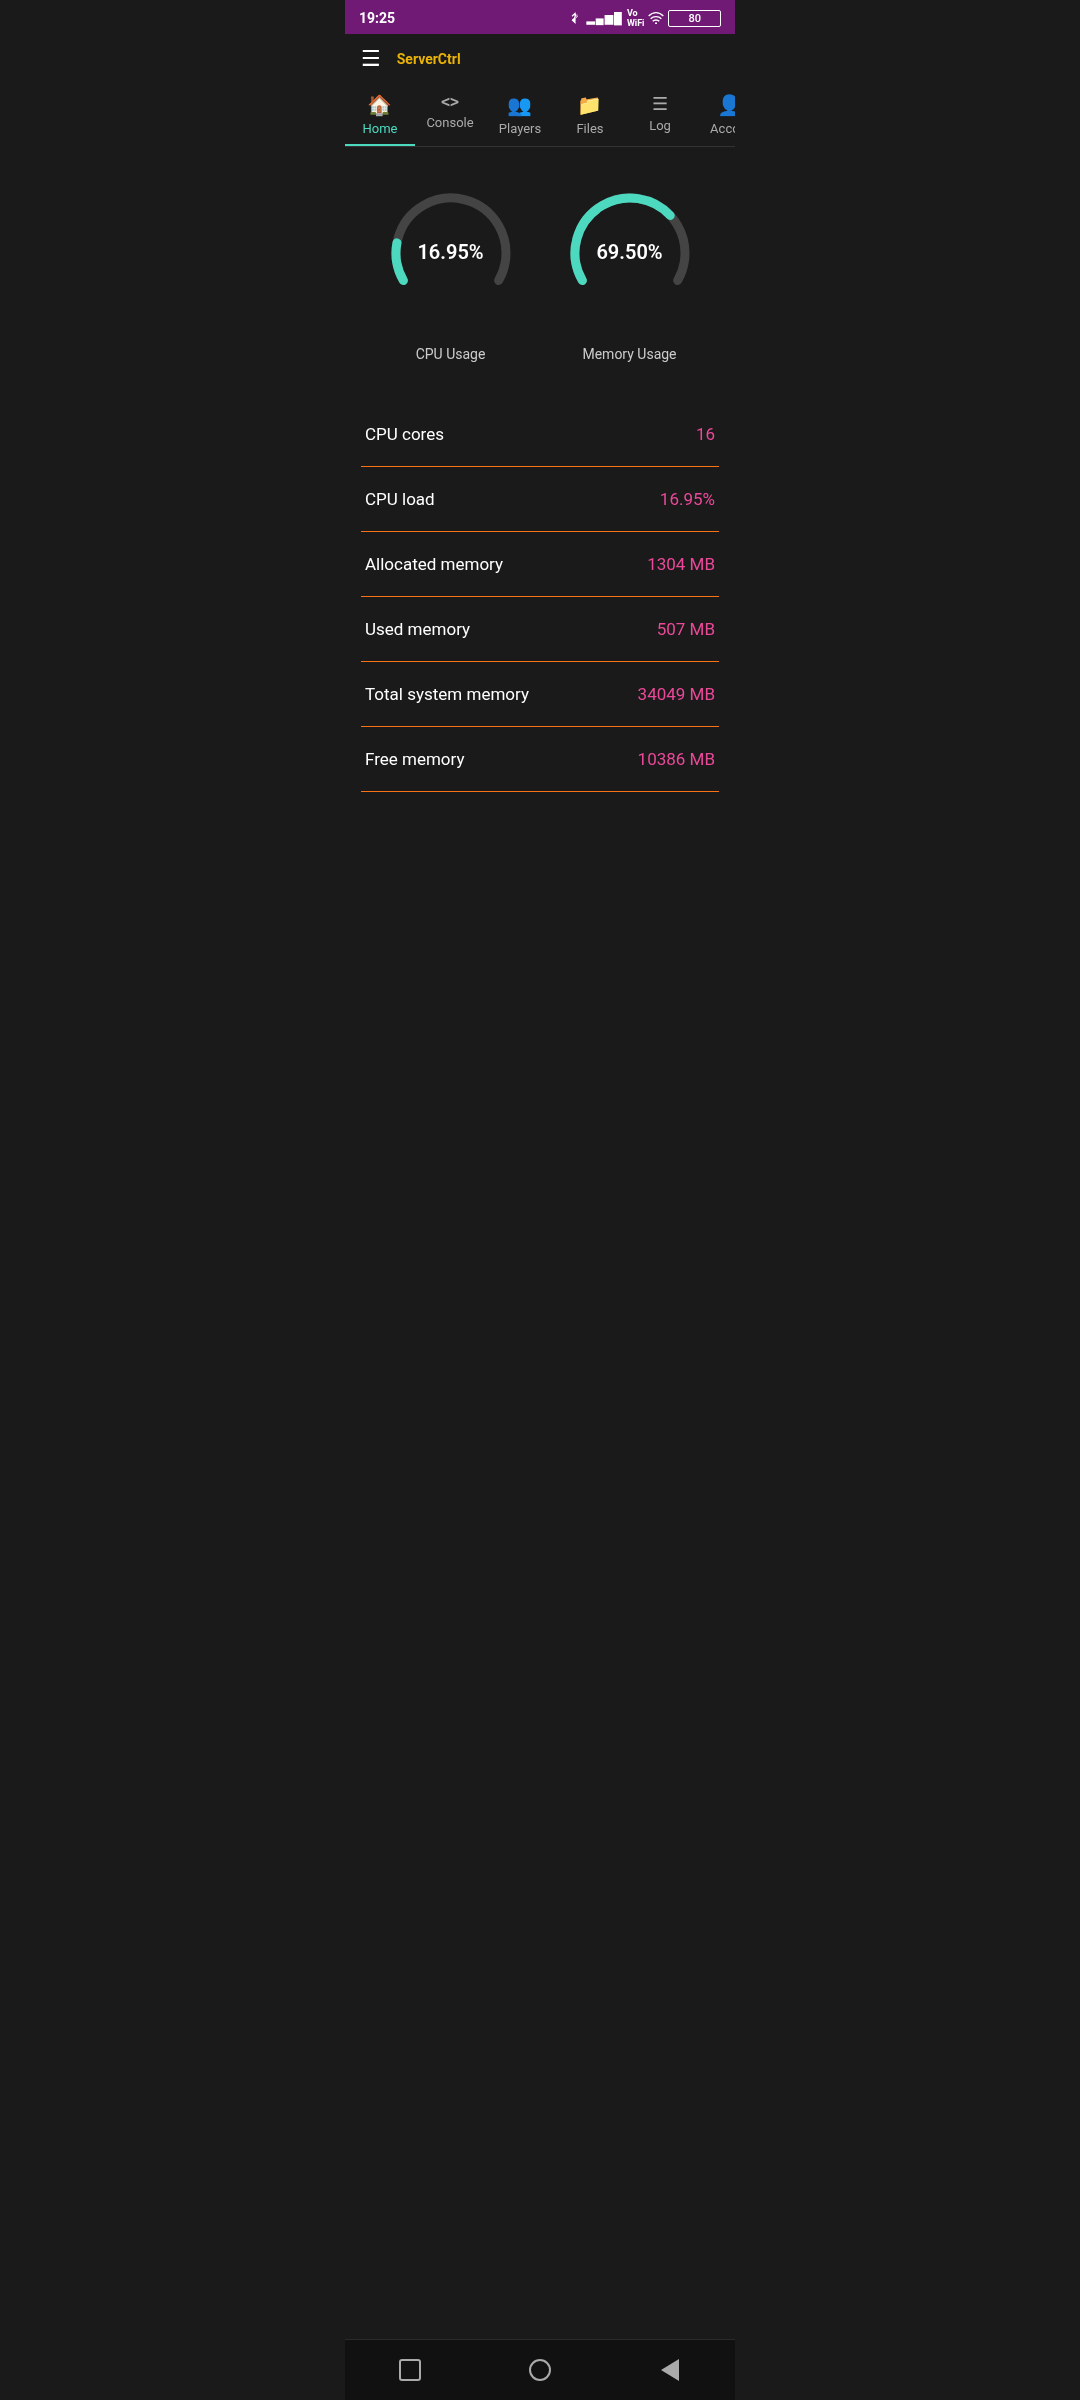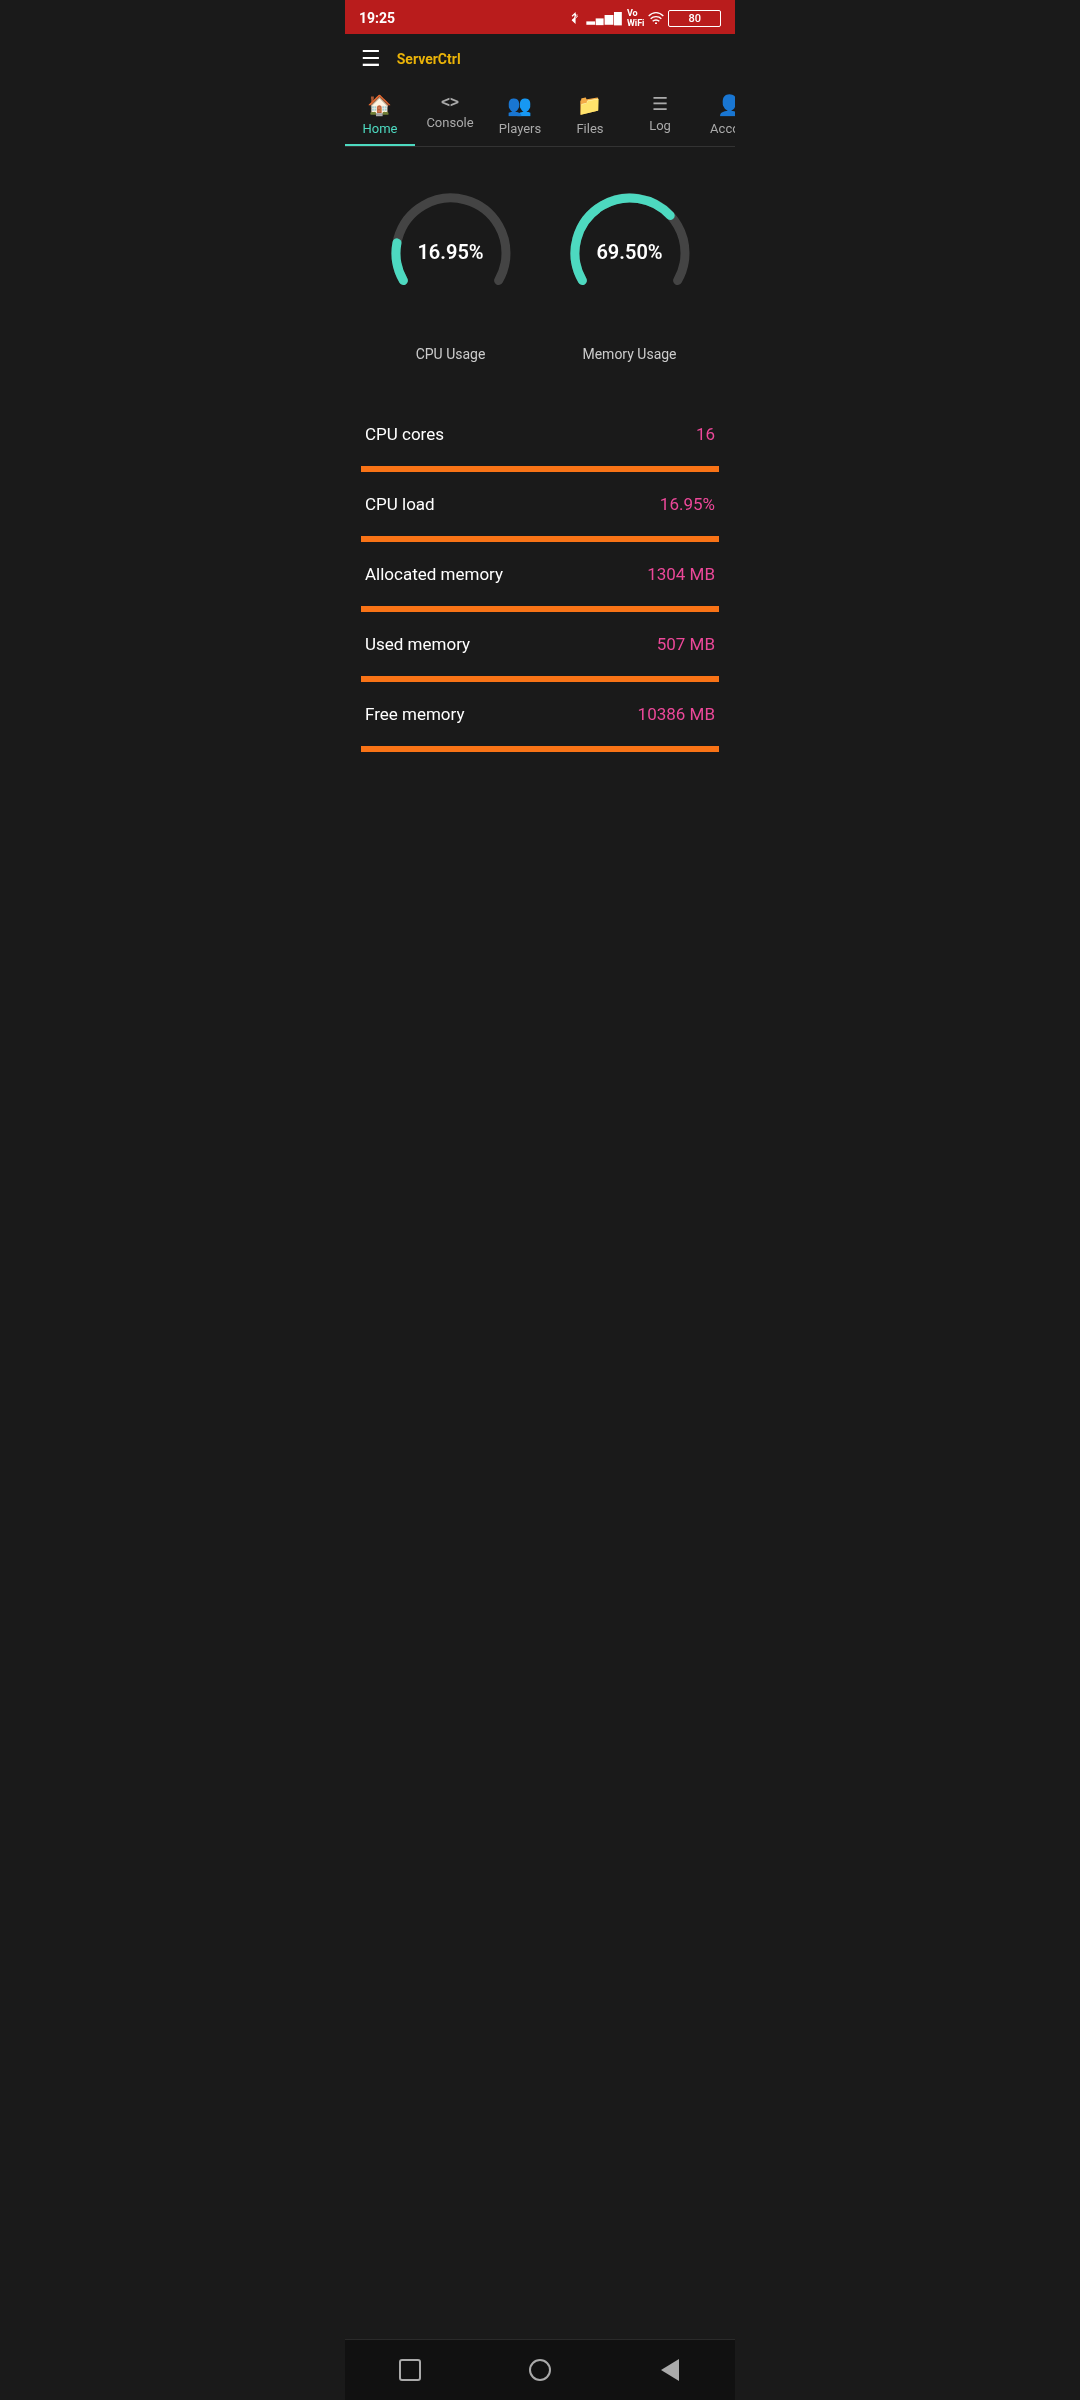--- a/index.html
+++ b/index.html
@@ -11,21 +11,21 @@
       font-family: 'Roboto', Arial, sans-serif;
       width: 390px;
       min-height: 850px;
       margin: 0 auto;
       position: relative;
       overflow-x: hidden;
     }
 
     
     .status-bar {
-      background: #b91c1c;
+      background: #701a75;
       display: flex;
       justify-content: space-between;
       align-items: center;
       padding: 8px 14px 6px;
       font-size: 13px;
       font-weight: 500;
     }
     .status-time { color: #fff; font-size: 14px; font-weight: bold; }
     .status-icons { display: flex; align-items: center; gap: 4px; color: #fff; font-size: 12px; }
 
@@ -143,21 +143,21 @@
     
     .stats-list {
       margin-top: 10px;
     }
 
     .stat-row {
       display: flex;
       justify-content: space-between;
       align-items: center;
       padding: 22px 4px;
-      border-bottom: 6px solid #f97316;
+      border-bottom: 1px solid #f97316;
       text-align: center;
     }
 
     .stat-label {
       font-size: 17px;
       color: #fff;
     }
 
     .stat-value {
       font-size: 17px;
@@ -323,20 +323,24 @@
     <div class="stat-row">
       <span class="stat-label">Allocated memory</span>
       <span class="stat-value">1304 MB</span>
     </div>
 
     <div class="stat-row">
       <span class="stat-label">Used memory</span>
       <span class="stat-value">507 MB</span>
     </div>
 
+    <div class="stat-row">
+      <span class="stat-label">Total system memory</span>
+      <span class="stat-value">34049 MB</span>
+    </div>
 
     <div class="stat-row">
       <span class="stat-label">Free memory</span>
       <span class="stat-value">10386 MB</span>
     </div>
 
   </div>
 
 </div>
 

